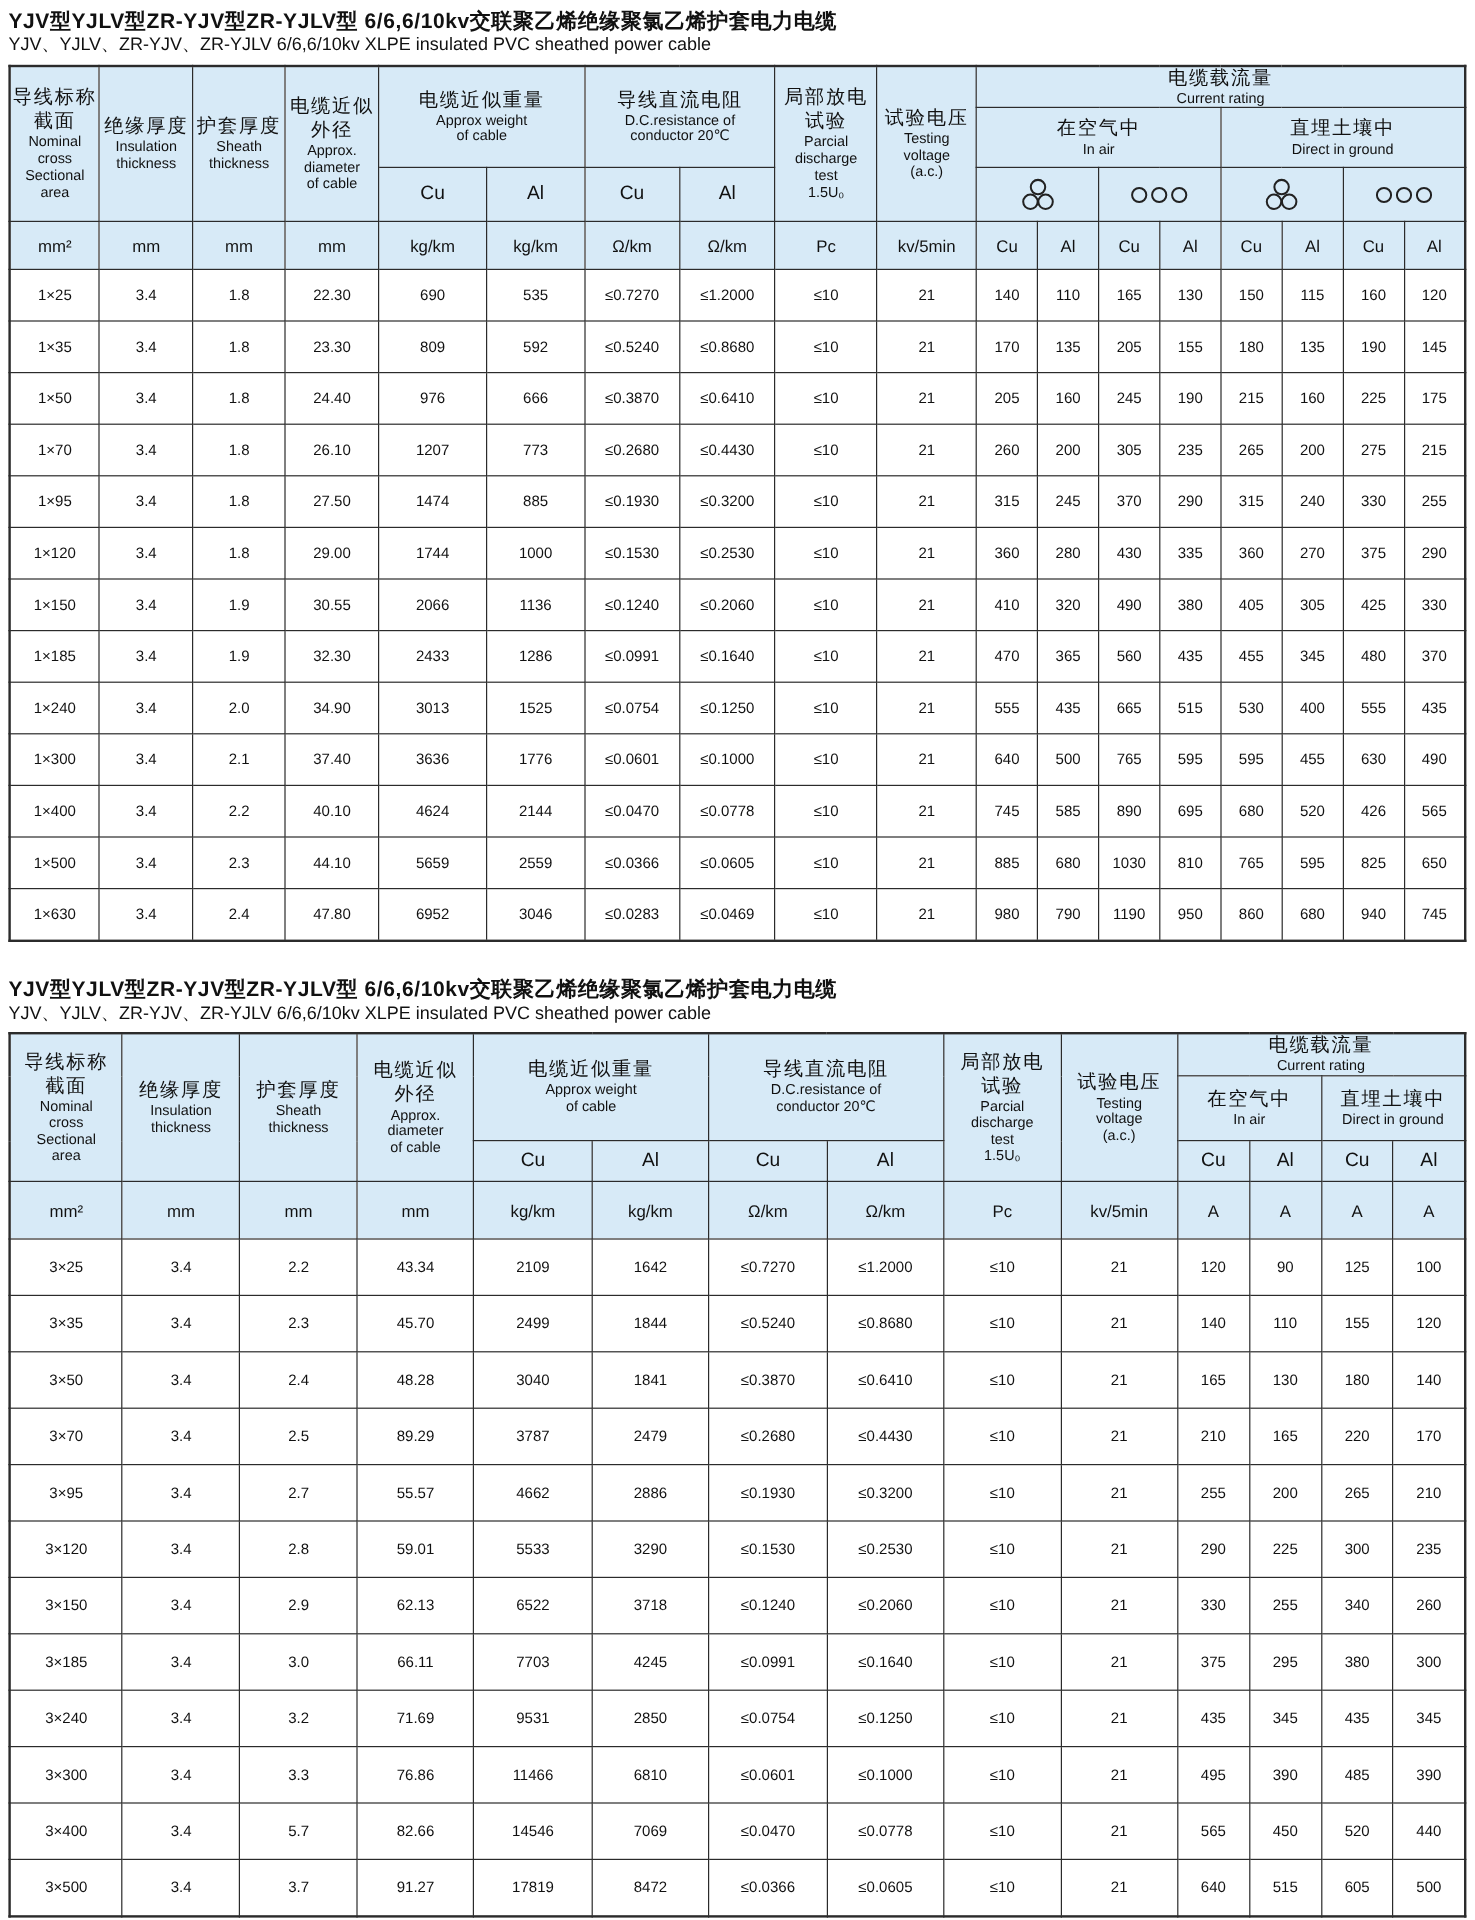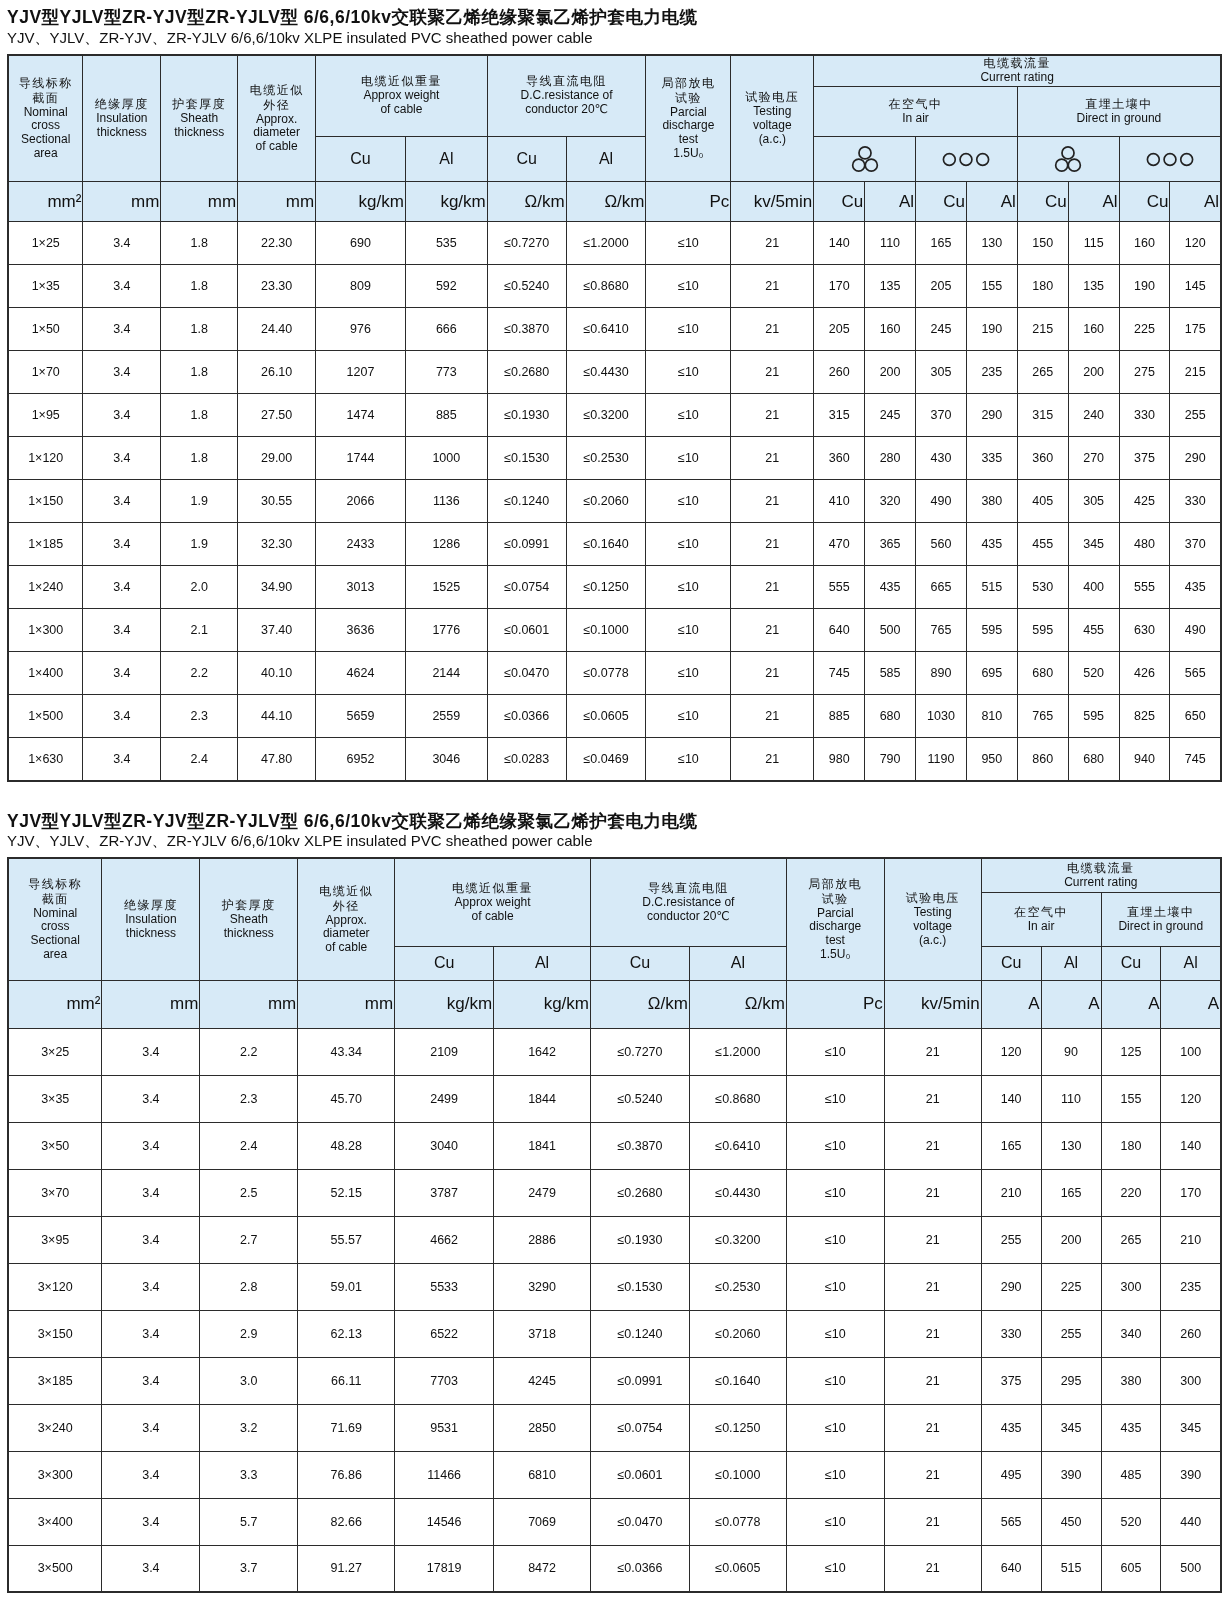--- a/index.html
+++ b/index.html
@@ -26,30 +26,30 @@
   }
   table.spec th,table.spec td{
     border:1px solid #2b2b2b;
     text-align:center;vertical-align:middle;
     padding:0 1px;overflow:hidden;
   }
   table.spec thead th{
     background:#d7eaf7;
     font-weight:normal;
   }
-  .zh{display:block;white-space:pre-line;font-size:12px;letter-spacing:1.5px;line-height:1.25;}
+  .zh{display:block;white-space:pre-line;font-size:16px;letter-spacing:1.5px;line-height:1.25;}
   .en{display:block;white-space:pre-line;font-size:12px;letter-spacing:0;line-height:1.15;}
   tr.icons-row th{padding:2px 0;}
   .arr-icon{display:inline-block;vertical-align:middle;}
   table.spec td{font-size:12.5px;background:#ffffff;}
   .t1 tbody tr{height:43px;}
   .t2 tbody tr{height:47px;padding-left:17px;}
   .t1 tr.r1{height:32px;} .t1 tr.r2{height:50px;} .t1 tr.r3{height:45px;} .t1 tr.r4{height:40px;}
   .t2 tr.r1{height:34px;} .t2 tr.r2{height:54px;} .t2 tr.r3{height:34px;} .t2 tr.r4{height:48px;}
-  tr.unit-row th{font-size:17px;font-weight:normal;letter-spacing:0;text-align:right;}
+  tr.unit-row th{font-size:14px;font-weight:normal;letter-spacing:0;}
 </style>
 </head>
 <body>
 
 <div class="page">
 
   <div class="section">
     <div class="title-zh">YJV型YJLV型ZR-YJV型ZR-YJLV型 6/6,6/10kv交联聚乙烯绝缘聚氯乙烯护套电力电缆</div>
     <div class="title-en">YJV、YJLV、ZR-YJV、ZR-YJLV 6/6,6/10kv XLPE insulated PVC sheathed power cable</div>
 
@@ -620,21 +620,21 @@
             <td>21</td>
             <td>165</td>
             <td>130</td>
             <td>180</td>
             <td>140</td>
           </tr>
           <tr>
             <td>3×70</td>
             <td>3.4</td>
             <td>2.5</td>
-            <td>52.15</td>
+            <td>89.29</td>
             <td>3787</td>
             <td>2479</td>
             <td>≤0.2680</td>
             <td>≤0.4430</td>
             <td>≤10</td>
             <td>21</td>
             <td>210</td>
             <td>165</td>
             <td>220</td>
             <td>170</td>

